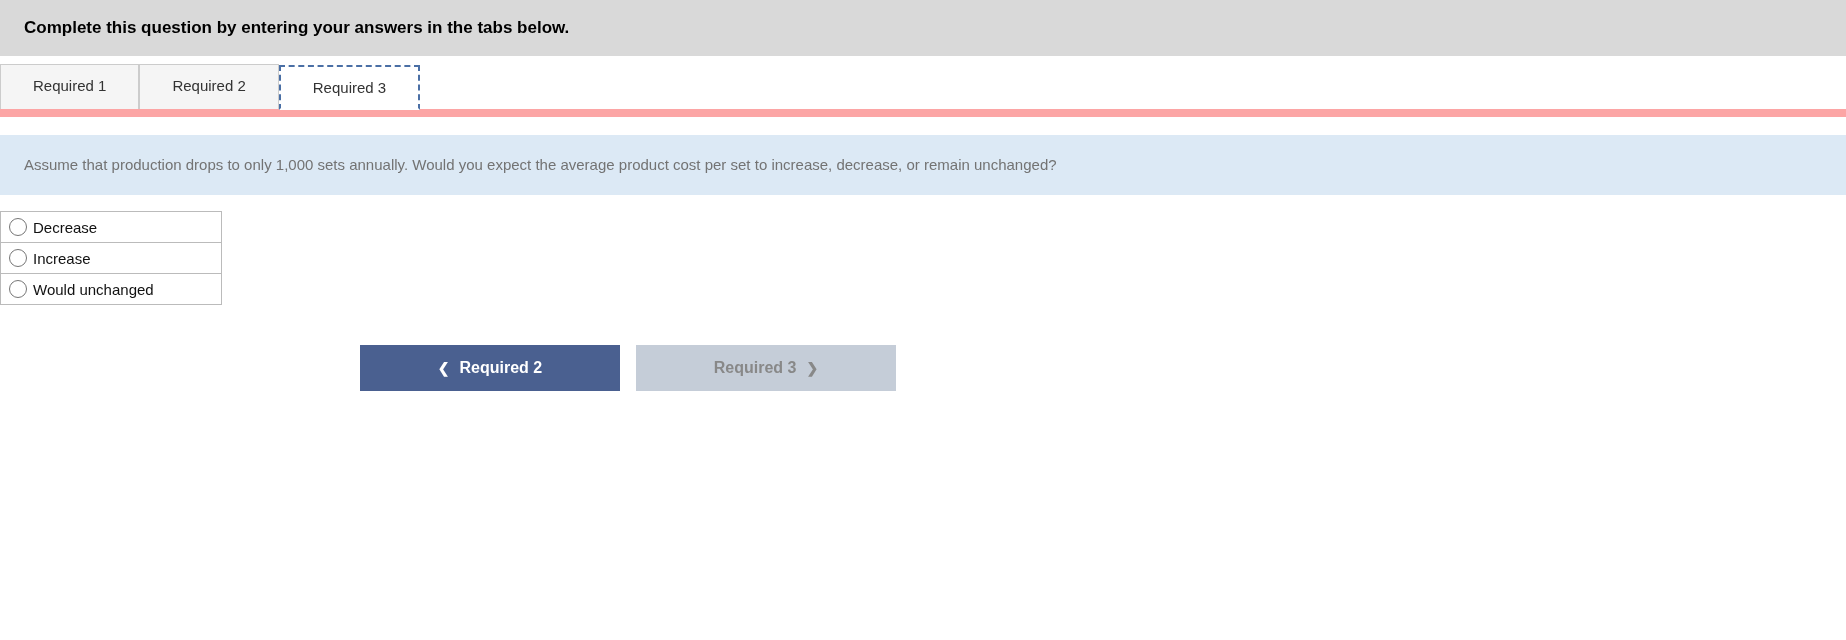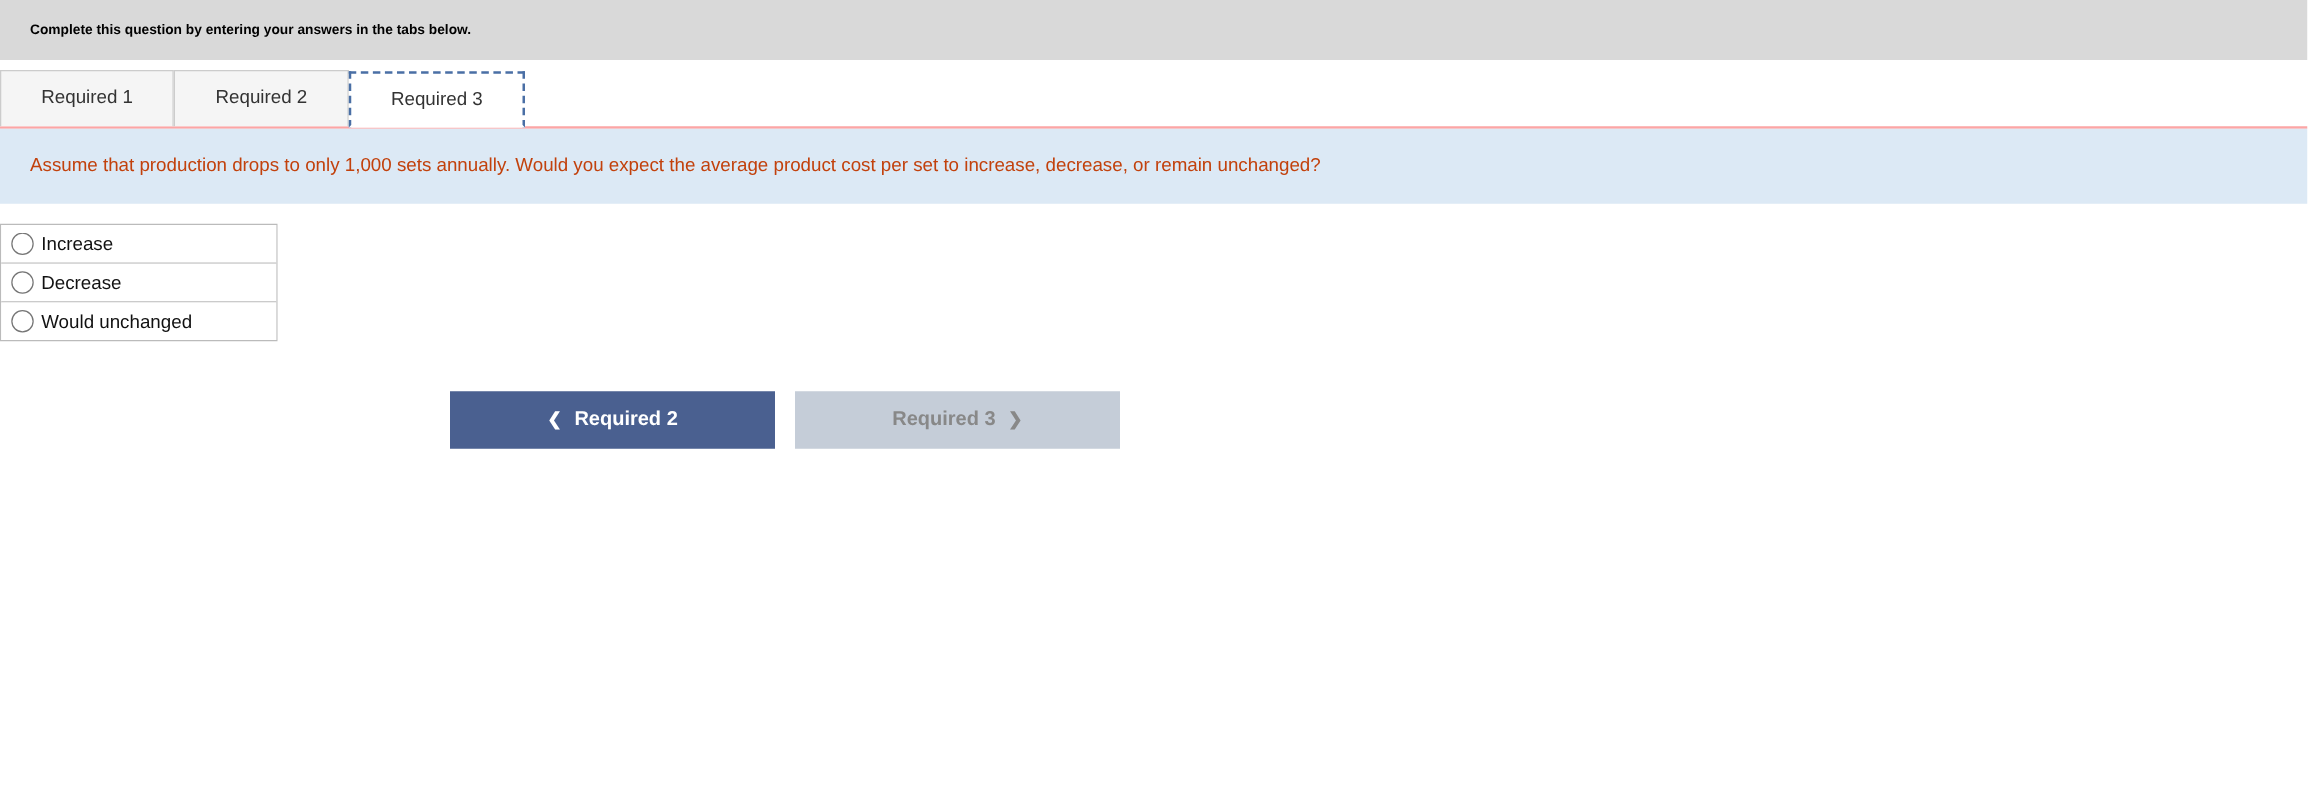--- a/index.html
+++ b/index.html
@@ -13,26 +13,26 @@
       font-size: 15px;
       background: #fff;
       width: 1846px;
       min-height: 640px;
     }
 
     .header-bar {
       background: #d9d9d9;
       padding: 18px 24px;
       font-weight: bold;
-      font-size: 11px;
+      font-size: 17px;
     }
 
     .tabs-container {
       display: flex;
-      border-bottom: 2px solid #fca5a5;
+      border-bottom: 8px solid #fca5a5;
       margin-top: 8px;
       padding-left: 0;
     }
 
     .tab {
       padding: 12px 32px;
       border: 1px solid #ccc;
       background: #f5f5f5;
       cursor: pointer;
       font-size: 15px;
@@ -47,22 +47,22 @@
       position: relative;
       top: 1px;
       z-index: 1;
     }
 
     .question-area {
       background: #dce9f5;
       padding: 18px 24px;
       font-size: 15px;
       line-height: 1.6;
-      color: #c2410c;
-      margin-top: 0;
+      color: #737373;
+      margin-top: 18px;
     }
 
     .options-container {
       margin-top: 16px;
       display: inline-block;
       border: 1px solid #bbb;
     }
 
     .option-row {
       display: flex;
@@ -166,27 +166,27 @@
 
   
   <div class="question-area">
     <span>Assume that production drops to only 1,000 sets annually. Would you expect the average product cost per set to increase, decrease, or remain unchanged?</span>
   </div>
 
   
   <div class="options-container">
 
     <div class="option-row">
+      <input type="radio" name="answer" value="decrease" style="">
+      <label class="option-label">Decrease</label>
+    </div>
+
+    <div class="option-row">
       <input type="radio" name="answer" value="increase" style="">
       <label class="option-label">Increase</label>
-    </div>
-
-    <div class="option-row">
-      <input type="radio" name="answer" value="decrease" style="">
-      <label class="option-label">Decrease</label>
     </div>
 
     <div class="option-row">
       <input type="radio" name="answer" value="remain" style="">
       <label class="option-label">Would unchanged</label>
     </div>
 
   </div>
 
   

